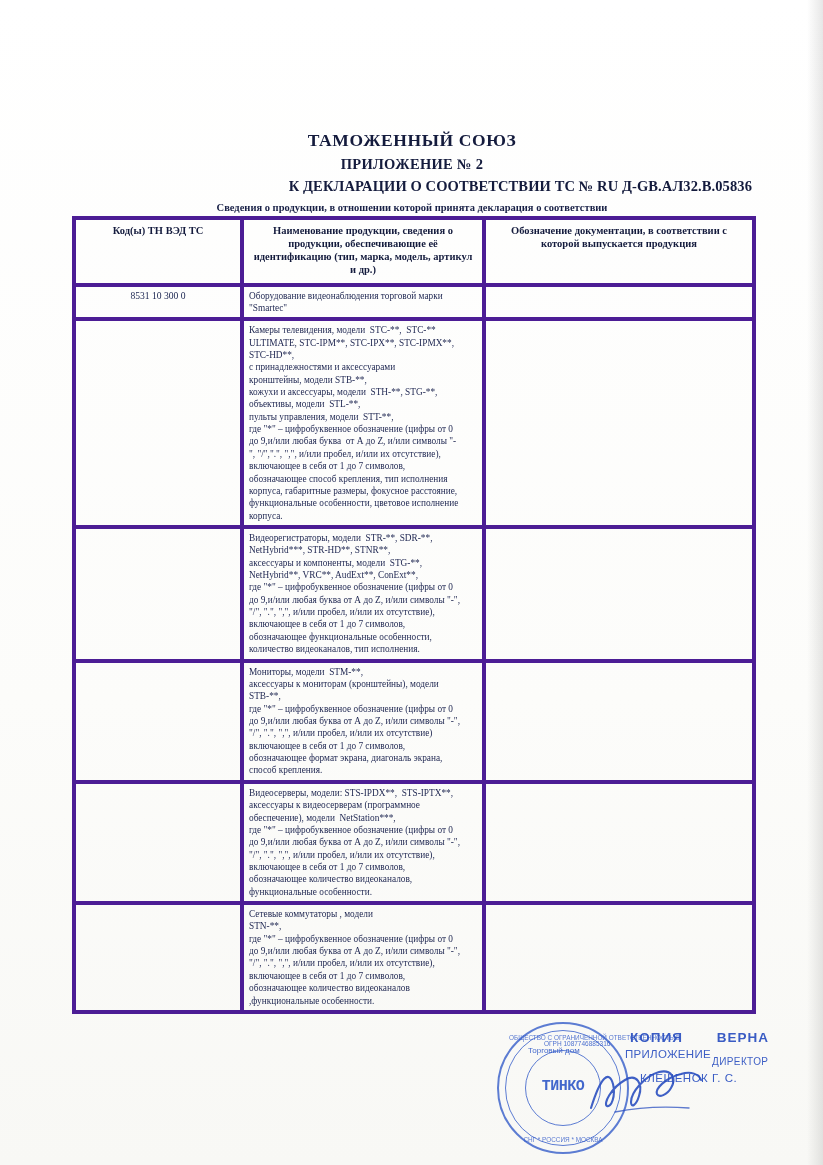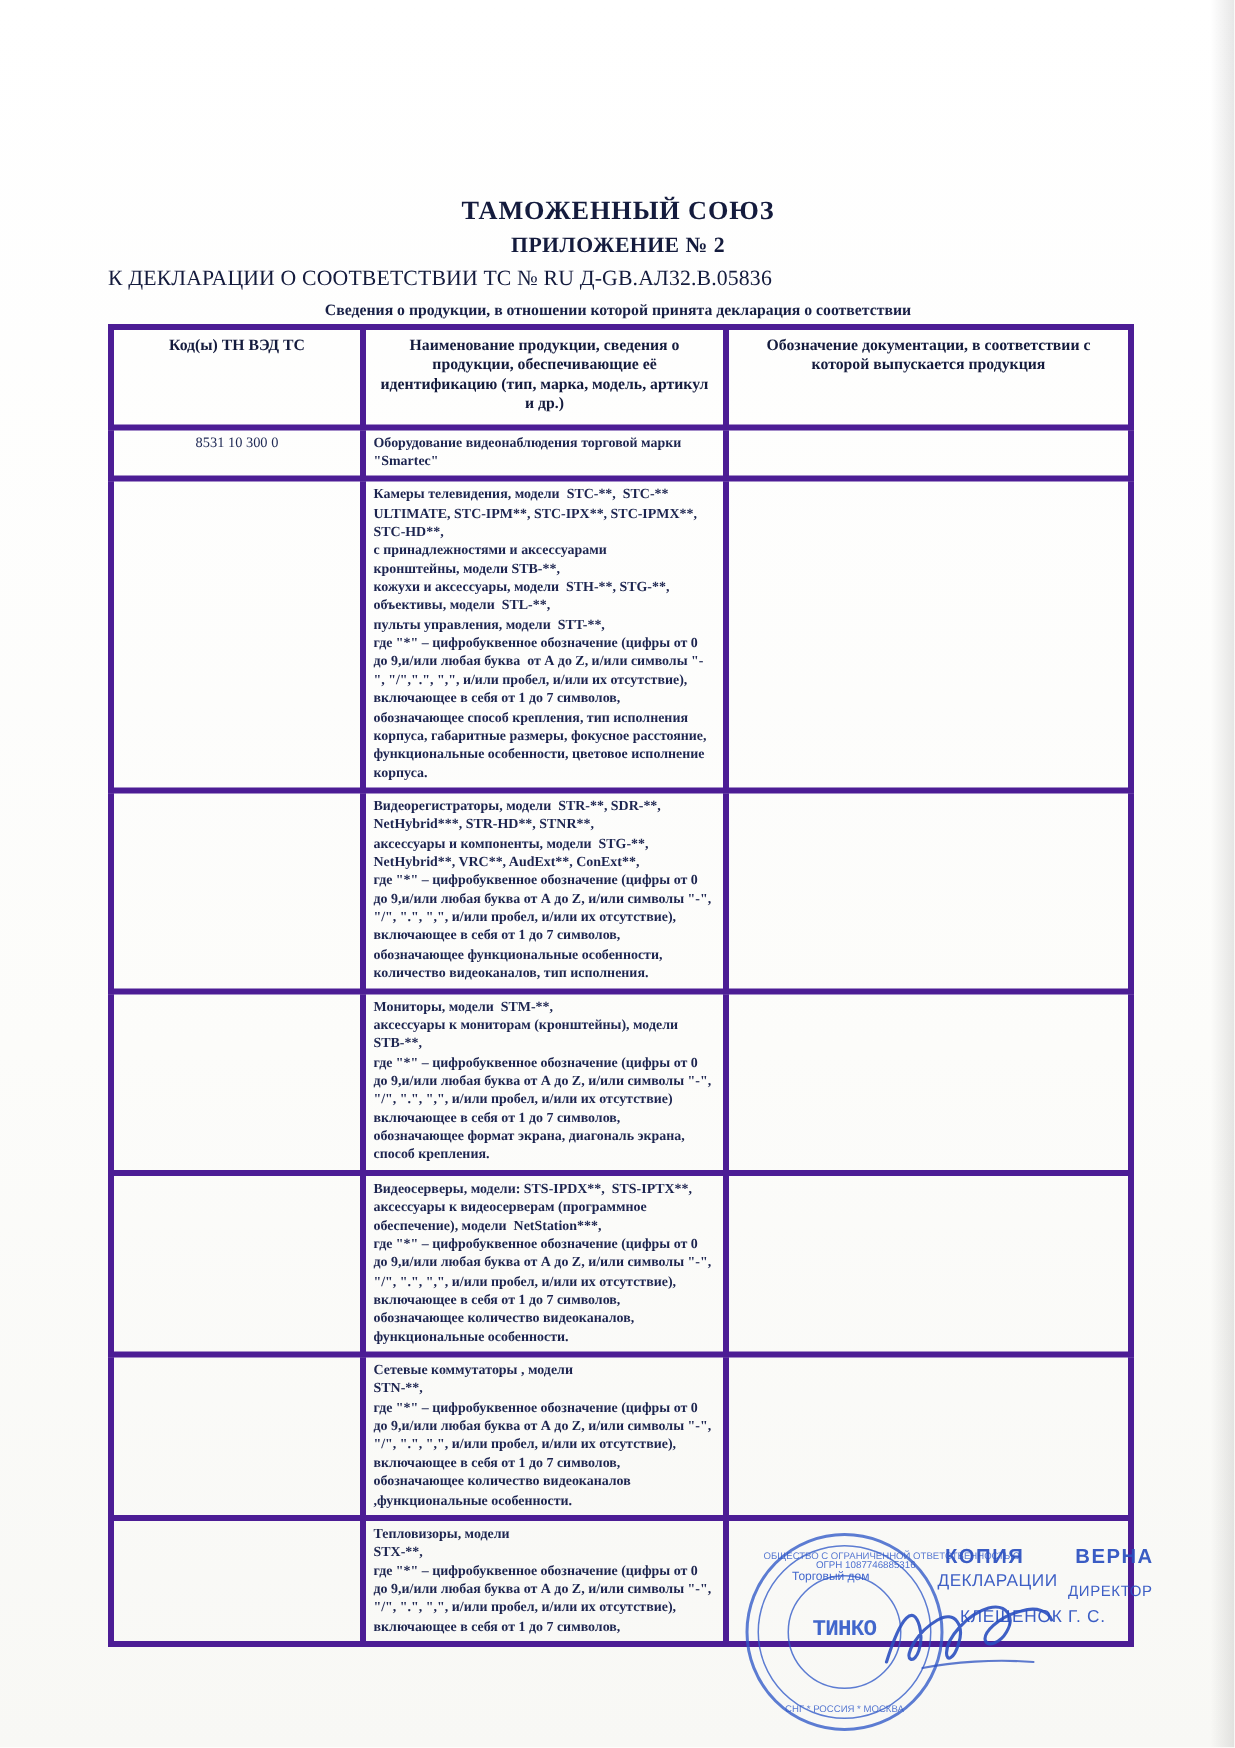--- a/index.html
+++ b/index.html
@@ -50,22 +50,22 @@
   }
   .doc-subtitle {
     text-align: center;
     font-weight: bold;
     font-size: 14.5px;
     letter-spacing: 0.3px;
     margin-top: 5px;
     color: #141b3d;
   }
   .doc-decl {
-    text-align: left;
-    font-weight: normal;
+    text-align: right;
+    font-weight: bold;
     font-size: 14.5px;
     letter-spacing: 0.1px;
     margin-top: 5px;
     color: #141b3d;
   }
   .doc-note {
     text-align: center;
     font-weight: bold;
     font-size: 10.5px;
     margin-top: 7px;
@@ -97,21 +97,20 @@
     text-align: center;
     font-size: 9.6px;
     color: #202a55;
     padding-top: 5px;
     font-family: Liberation Serif, serif;
   }
   td.desc {
     font-size: 9.3px;
     line-height: 1.33;
     color: #1d2550;
-    font-weight: bold;
   }
   td.blank { }
   .stamp-layer {
     position: absolute;
     left: 0; top: 0;
     width: 823px; height: 1165px;
     pointer-events: none;
   }
   .round-stamp {
     position: absolute;
@@ -316,30 +315,20 @@
             <td class="desc" style="white-space: pre-wrap;">Сетевые коммутаторы , модели
 STN-**,
 где "*" – цифробуквенное обозначение (цифры от 0
 до 9,и/или любая буква от А до Z, и/или символы "-",
 "/", ".", ",", и/или пробел, и/или их отсутствие),
 включающее в себя от 1 до 7 символов,
 обозначающее количество видеоканалов
 ,функциональные особенности.</td>
             <td class="desc blank"></td>
           </tr>
-          <tr>
-            <td class="code"></td>
-            <td class="desc" style="white-space: pre-wrap;">Тепловизоры, модели
-STX-**,
-где "*" – цифробуквенное обозначение (цифры от 0
-до 9,и/или любая буква от А до Z, и/или символы "-",
-"/", ".", ",", и/или пробел, и/или их отсутствие),
-включающее в себя от 1 до 7 символов,</td>
-            <td class="desc blank"></td>
-          </tr>
         </tbody>
     </table>
   </div>
 
   <div class="stamp-layer">
 
     <div class="round-stamp">
       <div class="ring r1"></div>
       <div class="ring r2"></div>
       <div class="ring r3"></div>
@@ -352,19 +341,19 @@
     <div class="stamp-house">Торговый дом</div>
 
     <svg class="signature" viewBox="0 0 120 60">
       <path d="M6,46 C16,14 24,8 28,22 C31,34 26,46 22,44 C18,42 26,26 40,18 C52,11 58,22 54,34 C51,44 46,46 46,40 C46,30 60,14 74,10 C86,7 92,16 86,26 C82,33 74,36 72,32 C70,27 80,16 96,12 C106,9 114,12 116,18" fill="none" stroke="#2a4fc0" stroke-width="2.1" stroke-linecap="round" opacity="0.9"></path>
       <path d="M30,50 C50,46 78,44 104,46" fill="none" stroke="#2a4fc0" stroke-width="1.4" stroke-linecap="round" opacity="0.75"></path>
     </svg>
 
     <div class="kopiya">
       <span>КОПИЯ</span><span class="w2">ВЕРНА</span>
     </div>
-    <div class="gendir">ДЕКЛАРАЦИИ</div>
+    <div class="gendir">ПРИЛОЖЕНИЕ</div>
     <div class="director">ДИРЕКТОР</div>
     <div class="fio">КЛЕЩЕНОК Г. С.</div>
   </div>
 
   <div class="edge-shadow"></div>
 </div>
 
 </body></html>

